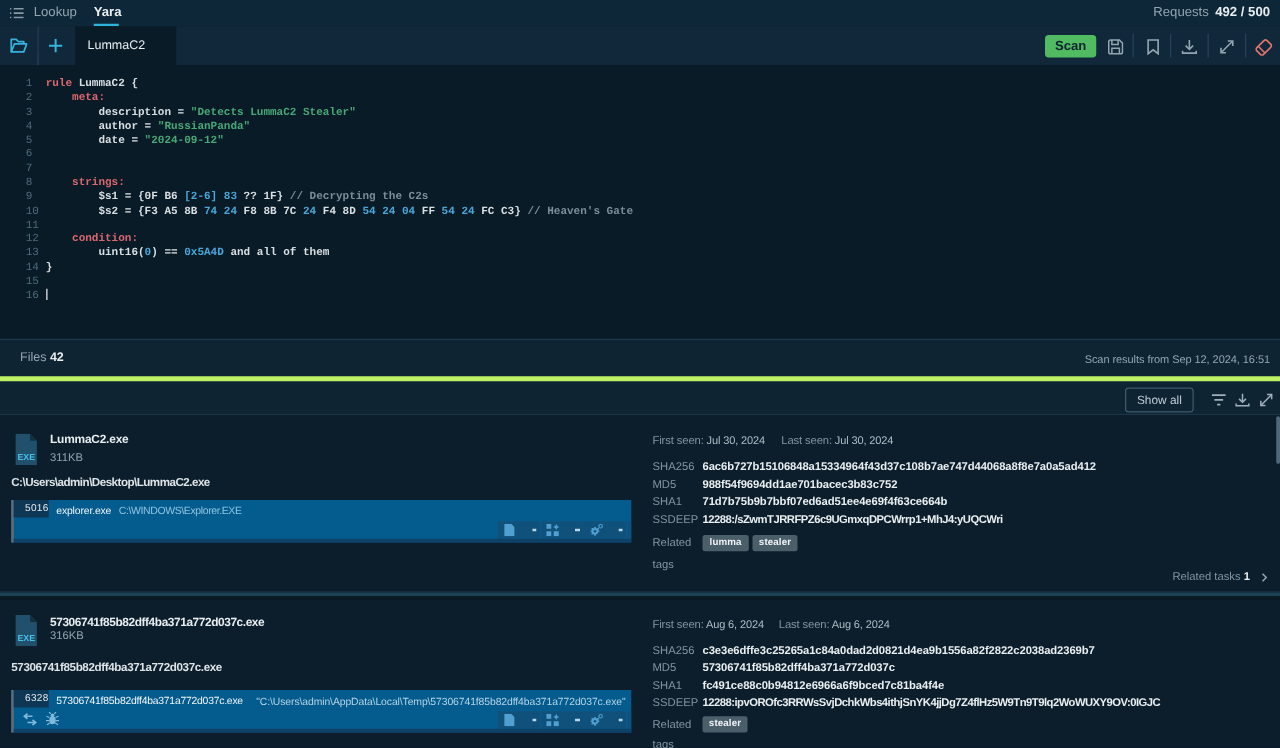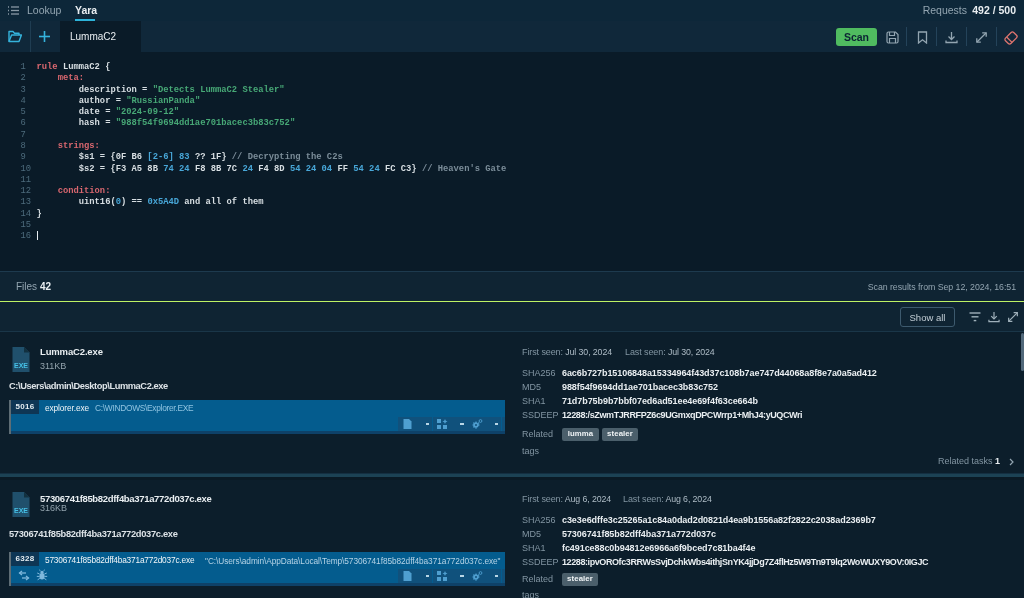--- a/index.html
+++ b/index.html
@@ -2,39 +2,39 @@
 <html><head><meta charset="utf-8">
 <style>
 *{margin:0;padding:0;box-sizing:border-box}
 html,body{width:1024px;height:598px;overflow:hidden;background:#0a1b28;font-family:"Liberation Sans",sans-serif}
 .abs{position:absolute}
 
 #topbar{left:0;top:0;width:1024px;height:21px;background:#0d2739}
 #toolbar{left:0;top:21px;width:1024px;height:31px;background:#10283a}
 #editor{left:0;top:52px;width:1024px;height:219px;background:#0a1b28}
 #filesbar{left:0;top:271px;width:1024px;height:30px;background:#0f2433;border-top:1px solid #1d3a4e}
-#showrow{left:0;top:301px;width:1024px;height:30px;background:#0f2433;border-top:1px solid #bef264}
+#showrow{left:0;top:301px;width:1024px;height:30px;background:#0f2433;border-top:4px solid #bef264}
 #results{left:0;top:331px;width:1024px;height:267px;background:#0c1e2b;border-top:1px solid #1a3648}
 .gray{color:#93a5b1}
 .white{color:#e9eef1}
 
 #code{position:absolute;left:0;top:9.5px;width:1024px}
 .cl{display:flex;height:11.27px;align-items:center}
 .no{width:36.5px;padding-left:20.5px;box-sizing:border-box;text-align:left;color:#4d6b7c;font:8.8px "Liberation Mono",monospace;flex:none}
 .cd{margin-left:0;font:bold 8.8px "Liberation Mono",monospace;color:#d8dfe3;white-space:pre}
 .cd i{font-style:normal}
 .k{color:#d9676f}.s{color:#47a876}.n{color:#48a7d8}.c{color:#7b8d99}
 .cursor{display:inline-block;width:1px;height:9px;background:#e8eef2;vertical-align:middle}
 
 .fname{position:absolute;font-size:9.5px;font-weight:bold;color:#e9eef1;letter-spacing:-0.15px}
 .fsize{position:absolute;font-size:9px;color:#93a3ad}
 .fpath{position:absolute;font-size:9.3px;font-weight:bold;color:#dde3e7;letter-spacing:-0.2px}
 .prow{position:absolute;width:496px;height:34px;background:#045c8e;border-left:2px solid #5e6d75}
 .prow .bot{position:absolute;left:0;bottom:0;width:100%;height:2.5px;background:#0e4168}
-.pid{position:absolute;left:0;top:0;width:28px;height:14px;background:#0e3655;color:#e4ecf1;font-size:8px;font-weight:bold;text-align:center;line-height:14px;letter-spacing:0.3px}
+.pid{position:absolute;left:0;top:0;width:28px;height:14px;background:#0e3655;color:#e4ecf1;font-size:8px;font-weight:normal;text-align:right;line-height:14px;letter-spacing:0.3px}
 .pname{position:absolute;top:3.5px;font-size:8.3px;letter-spacing:-0.1px;font-weight:normal;color:#f0f5f8}
 .ppath{position:absolute;top:3.5px;font-size:8.4px;letter-spacing:-0.3px;color:#8fc3e0}
 .chip{position:absolute;width:34px;height:14px;background:#10517c}
 .chip .dash{position:absolute;right:3px;top:6px;width:3.5px;height:2.5px;background:#b9d6e6}
 .lbl{position:absolute;font-size:9px;color:#8295a2}
 .val{position:absolute;font-size:9px;font-weight:bold;color:#e9eef1;letter-spacing:-0.07px}
 .seen{position:absolute;font-size:8.8px;letter-spacing:-0.1px;color:#aebcc6}
 .tagb{position:absolute;height:12.5px;border-radius:2px;background:#4b5f6b;color:#f0f4f6;font-size:7.8px;font-weight:bold;text-align:center;line-height:12.5px;letter-spacing:0.1px}
 .exeic{position:absolute;width:18px;height:25px}
 </style></head>
@@ -115,21 +115,20 @@
       <div class="cl">
         <span class="no">4</span>
         <span class="cd">        author = <i class="s">"RussianPanda"</i></span>
       </div>
       <div class="cl">
         <span class="no">5</span>
         <span class="cd">        date = <i class="s">"2024-09-12"</i></span>
       </div>
       <div class="cl">
         <span class="no">6</span>
-        <span class="cd">        hash = <i class="s">"988f54f9694dd1ae701bacec3b83c752"</i></span>
       </div>
       <div class="cl">
         <span class="no">7</span>
         <span class="cd"></span>
       </div>
       <div class="cl">
         <span class="no">8</span>
         <span class="cd">    <i class="k">strings:</i></span>
       </div>
       <div class="cl">

